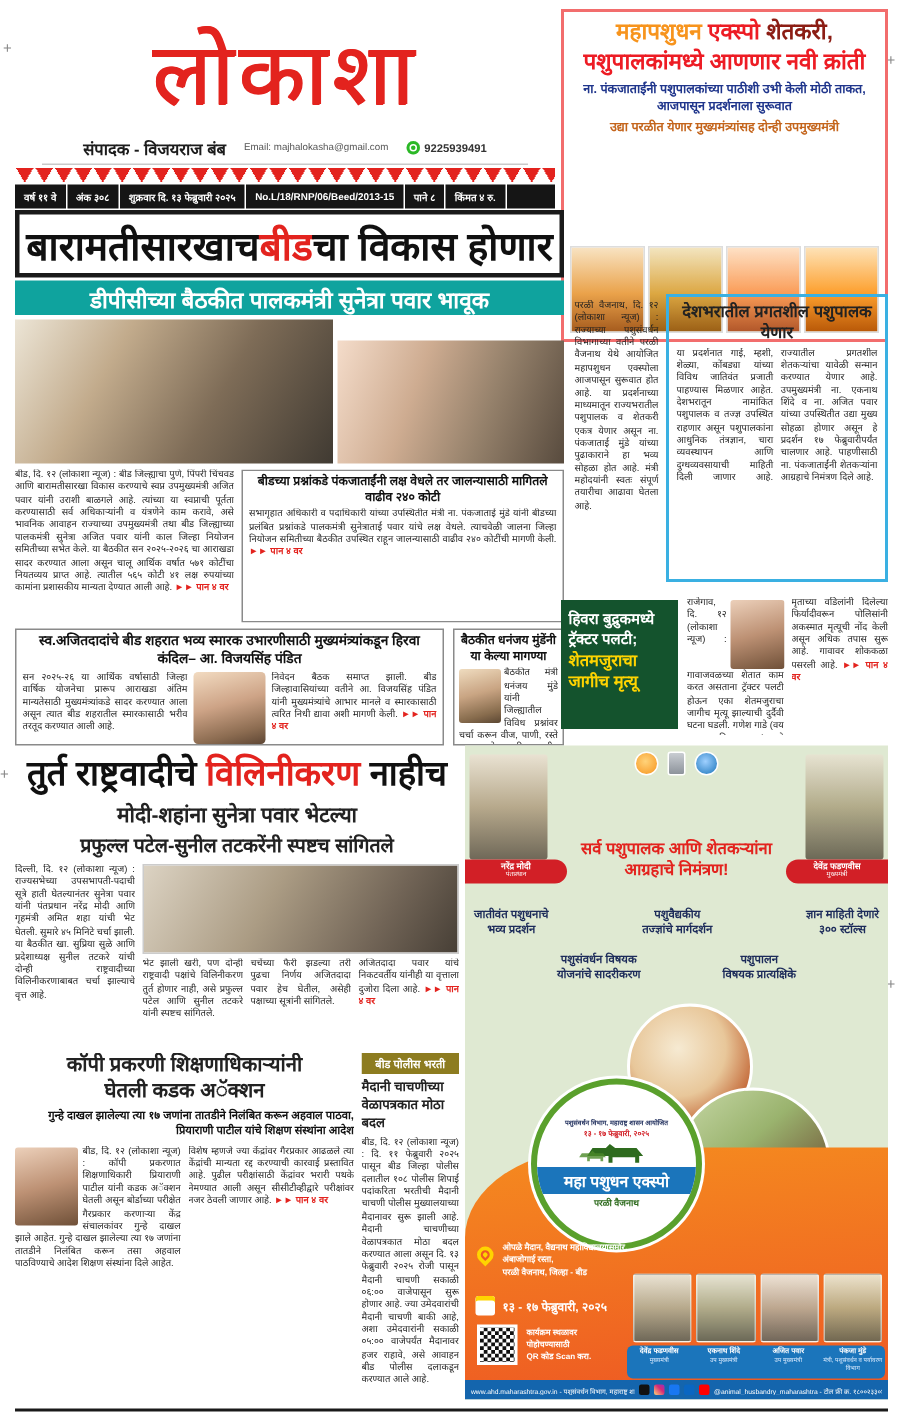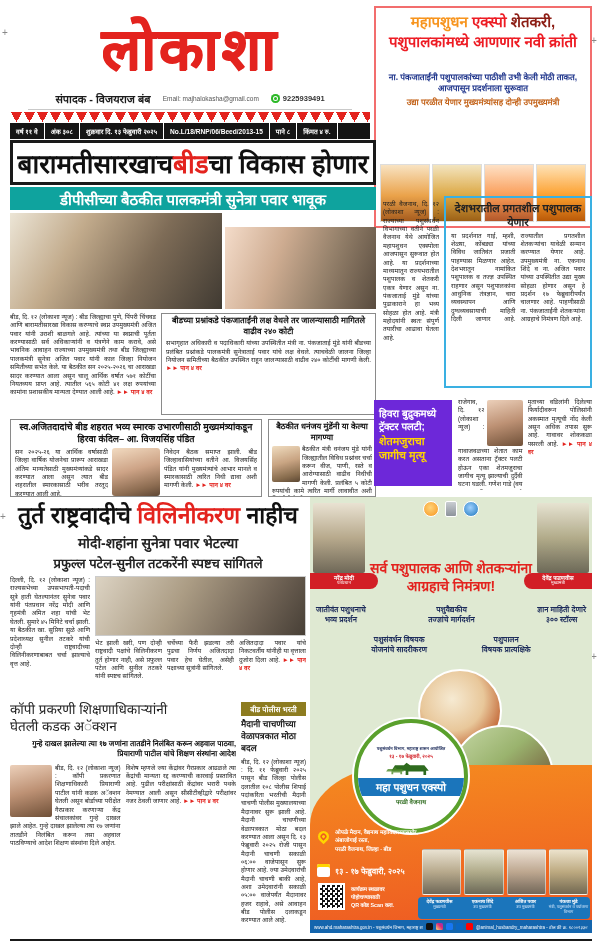--- a/index.html
+++ b/index.html
@@ -3,39 +3,39 @@
 <meta charset="utf-8">
 <style>
   *{margin:0;padding:0;box-sizing:border-box}
   html,body{background:#fff}
   #page{position:relative;width:600px;height:951px;background:#fff;overflow:hidden;
         font-family:"Liberation Sans","DejaVu Sans",sans-serif;color:#222}
   .crop{position:absolute;color:#888;font-size:10px;line-height:1}
   
   .mh{position:absolute;left:10px;top:6px;width:360px;height:132px}
   .mh-logo{height:80px;display:flex;align-items:center;justify-content:center;
-           font-size:58px;font-weight:bold;color:#e3231e;letter-spacing:3px;
+           font-size:58px;font-weight:normal;color:#e3231e;letter-spacing:3px;
            text-shadow:1px 0 #e3231e,0 1px #e3231e}
   .mh-row{position:absolute;left:0;right:0;top:84px;height:16px;display:flex;align-items:center;justify-content:center;gap:12px}
   .mh-ed{font-size:11px;font-weight:bold;color:#1c1c1c}
   .mh-em{font-size:6.5px;color:#555}
   .mh-ph{display:flex;align-items:center;gap:3px;font-size:7.5px;font-weight:bold;color:#333}
   .wa{width:9px;height:9px;border-radius:50%;background:#2bb826;box-shadow:inset 0 0 0 2px #2bb826,inset 0 0 0 3px #fff}
   .mh-line{position:absolute;left:18px;right:18px;top:103px;height:1px;background:#c9c9c9}
   .bunting{position:absolute;left:0;right:0;top:106px;height:10px;
      background-image:conic-gradient(from 330deg at 50% 100%,#e3231e 0 60deg,transparent 60deg 360deg);
      background-size:13px 10px;background-repeat:repeat-x}
   .infobar{position:absolute;left:0;right:0;top:117px;height:16px;display:flex;gap:1px;background:#fff}
   .seg{background:#151515;color:#fff;font-size:6.6px;font-weight:bold;display:flex;align-items:center;padding:0 6px;white-space:nowrap}
   .seg.fill{flex:1}
   
   .tad{position:absolute;left:374px;top:6px;width:218px;height:222px;border:2px solid #f26d6d;background:#fff;padding:4px 5px;overflow:hidden}
   .tad-h{text-align:center;font-size:15px;font-weight:bold;line-height:1.3}
   .o1{color:#f7941d}.r1{color:#ed1c24}.n1{color:#8c1d14}
-  .tad-sub1{text-align:center;font-size:8.4px;font-weight:bold;color:#20368c;line-height:1.35;margin-top:21px}
+  .tad-sub1{text-align:center;font-size:8.4px;font-weight:bold;color:#20368c;line-height:1.35;margin-top:3px}
   .tad-sub2{text-align:center;font-size:8.4px;font-weight:bold;color:#c4651c;margin-top:1px}
   .tad-photos{position:absolute;left:4px;right:4px;bottom:4px;height:58px;display:flex;gap:2px}
   .tad-photos div{flex:1;border:1px solid #ddd}
   
   .ph1{background:linear-gradient(120deg,#ece5d6,#c2ab8c 30%,#7e6c57 62%,#403a32)}
   .ph2{background:linear-gradient(110deg,#f4dcca,#ceac91 35%,#95816b 65%,#584b3e)}
   .ph3{background:linear-gradient(120deg,#dcd3c3,#ab9c84 40%,#716456 75%,#473f36)}
   .ph4{background:linear-gradient(165deg,#f2dbc1,#cda386 45%,#8c6c51 80%,#5e4634)}
   .ph5{background:linear-gradient(165deg,#ecd0ba,#bd9174 50%,#6f5038)}
   .ph6{background:linear-gradient(180deg,#f8e3c2,#eaa24a 55%,#a65c1e)}
@@ -52,55 +52,55 @@
   .ma-p2{flex:1;height:82px;margin-top:14px}
   .ma-content{margin-top:4px;display:flex;gap:5px;height:102px;overflow:hidden}
   .bodytxt{font-size:6.3px;line-height:1.33;text-align:justify;color:#1f1f1f;overflow:hidden}
   .ma-col1{width:146px}
   .ma-cwrap{width:98px;display:flex;align-items:center;justify-content:center}
   .ma-circle{width:97px;height:97px;border-radius:50%;background:#8d7c20;color:#fff;display:flex;align-items:center;justify-content:center;
              text-align:center;font-size:11.5px;font-weight:bold;line-height:1.3;padding:8px}
   .ma-sidebox{flex:1;border:1px solid #8a8a8a;padding:2px 4px;overflow:hidden}
   .boxhead{font-size:8.2px;font-weight:bold;text-align:center;line-height:1.3;color:#111}
   .ma-bottom{margin-top:4px;display:flex;gap:6px;height:78px}
-  .smarak{width:252px;border:1px solid #8a8a8a;padding:2px 4px;overflow:hidden}
+  .smarak{width:286px;border:1px solid #8a8a8a;padding:2px 4px;overflow:hidden}
   .smarak-h{font-size:9.2px;font-weight:bold;text-align:center;line-height:1.3;color:#111}
   .smarak-in{display:flex;gap:4px;margin-top:2px}
   .smarak-in .bodytxt{flex:1}
   .smarak-ph{width:48px;height:48px;flex:none;border-radius:3px}
   .dhan{flex:1;border:1px solid #8a8a8a;padding:2px 3px;overflow:hidden}
   .dhan-ph{float:left;width:28px;height:36px;margin:1px 2px 1px 0;border-radius:2px}
   .jump{color:#e3231e;font-weight:bold}
   
   .expo-col{position:absolute;left:383px;top:200px;width:56px;height:188px}
   .expo-box{position:absolute;left:444px;top:196px;width:148px;height:192px;border:2px solid #3ab0e2;padding:3px 5px;overflow:hidden}
   .expo-h{font-size:11px;font-weight:bold;text-align:center;line-height:1.3;margin-bottom:2px}
   .cols2{column-count:2;column-gap:5px}
   
   .hivra{position:absolute;left:374px;top:394px;width:218px;height:98px}
-  .hivra-box{position:absolute;left:0;top:6px;width:78px;height:86px;background:#6d28d9;padding:7px 5px}
+  .hivra-box{position:absolute;left:0;top:6px;width:78px;height:86px;background:#14532d;padding:7px 5px}
   .hivra-h1{color:#fff;font-size:10px;font-weight:bold;line-height:1.3}
   .hivra-h2{color:#ffd400;font-size:11px;font-weight:bold;line-height:1.25;margin-top:2px}
   .hivra-body{position:absolute;left:84px;top:4px;right:0;bottom:2px;display:flex;gap:5px}
   .hivra-body .bodytxt{flex:1}
   .hivra-ph{width:36px;height:46px;float:right;margin:2px 0 1px 2px;border-radius:2px}
   
   .ncp{position:absolute;left:10px;top:498px;width:296px;height:198px}
   .ncp-h{text-align:center;font-size:23px;font-weight:bold;color:#101010;white-space:nowrap;overflow:hidden}
   .ncp-s1{text-align:center;font-size:14px;font-weight:bold;margin-top:3px}
   .ncp-s2{text-align:center;font-size:13px;font-weight:bold;margin-top:2px}
   .ncp-body{margin-top:4px;display:flex;gap:5px}
   .ncp-col1{width:80px;height:118px}
   .ncp-right{flex:1}
   .ncp-photo{height:60px;border:1px solid #ccc}
   .ncp-caps{display:flex;gap:5px;margin-top:3px;height:52px;overflow:hidden}
   .ncp-caps .bodytxt{flex:1}
   
   .copy{position:absolute;left:10px;top:702px;width:226px;height:234px;overflow:hidden}
-  .copy-h{font-size:13.5px;font-weight:normal;line-height:1.25}
+  .copy-h{text-align:center;font-size:13.5px;font-weight:bold;line-height:1.25}
   .copy-sub{text-align:right;font-size:7.5px;font-weight:bold;line-height:1.4;margin-top:3px;color:#111}
   .copy-body{margin-top:4px;display:flex;gap:5px}
   .copy-body .bodytxt{flex:1}
   .copy-ph{float:left;width:42px;height:52px;margin:1px 3px 1px 0;border-radius:2px}
   
   .police{position:absolute;left:241px;top:702px;width:65px;height:234px;overflow:hidden}
   .po-label{background:#8d7c20;color:#fff;font-size:7.4px;font-weight:bold;text-align:center;padding:2px 0}
   .po-h{font-size:8.8px;font-weight:bold;text-align:left;line-height:1.35;margin-top:3px}
   .police .bodytxt{margin-top:3px}
   
@@ -110,21 +110,21 @@
   .blogo.or{background:radial-gradient(circle at 45% 40%,#ffd37a,#f7941d)}
   .blogo.em{background:linear-gradient(180deg,#c9cdd2,#8d939b);border-radius:2px;width:12px}
   .blogo.bl{background:radial-gradient(circle at 45% 40%,#9fd0ff,#1b75bb)}
   .bad-vipL{position:absolute;left:3px;top:6px;width:52px;height:70px;border-radius:2px}
   .bad-vipR{position:absolute;right:3px;top:6px;width:52px;height:70px;border-radius:2px}
   .ribbon{position:absolute;top:76px;width:68px;height:16px;background:#d21f26;color:#fff;text-align:center;line-height:1.1;padding-top:2px}
   .ribbon.L{left:0;border-radius:0 8px 8px 0}
   .ribbon.R{right:0;border-radius:8px 0 0 8px}
   .rb-n{font-size:5.8px;font-weight:bold}
   .rb-t{font-size:4.4px}
-  .bad-head{position:absolute;left:58px;right:58px;top:62px;text-align:center;color:#e3231e;font-weight:bold;font-size:14px;line-height:1.3}
+  .bad-head{position:absolute;left:58px;right:58px;top:62px;text-align:center;color:#e3231e;font-weight:bold;font-size:11px;line-height:1.3}
   .bad-f1{position:absolute;left:6px;right:6px;top:108px;display:flex;justify-content:space-between}
   .bad-f2{position:absolute;left:34px;right:34px;top:138px;display:flex;justify-content:space-around}
   .feat{text-align:center;color:#1c2b5a;font-weight:bold;font-size:7.6px;line-height:1.35}
   .c-chicken{position:absolute;left:108px;top:172px;width:84px;height:84px;border-radius:50%;border:2px solid #fff;
      background:radial-gradient(circle at 40% 35%,#f6ead2,#e8c79a 45%,#c46a3a 75%,#a03c28)}
   .c-goat{position:absolute;left:140px;top:228px;width:104px;height:104px;border-radius:50%;border:2px solid #fff;
      background:linear-gradient(140deg,#c8d9a8,#9ab36e 40%,#7a6a44 70%,#4f4630)}
   .c-logo{position:absolute;left:44px;top:222px;width:114px;height:114px;border-radius:50%;background:#fff;
      border:4px solid #5aa02c;box-shadow:0 0 0 2px #fff;display:flex;flex-direction:column;align-items:center;justify-content:center;text-align:center;z-index:3;overflow:hidden}
   .lg-arc{font-size:4.4px;font-weight:bold;color:#1c2b5a;padding:0 8px;line-height:1.3}

